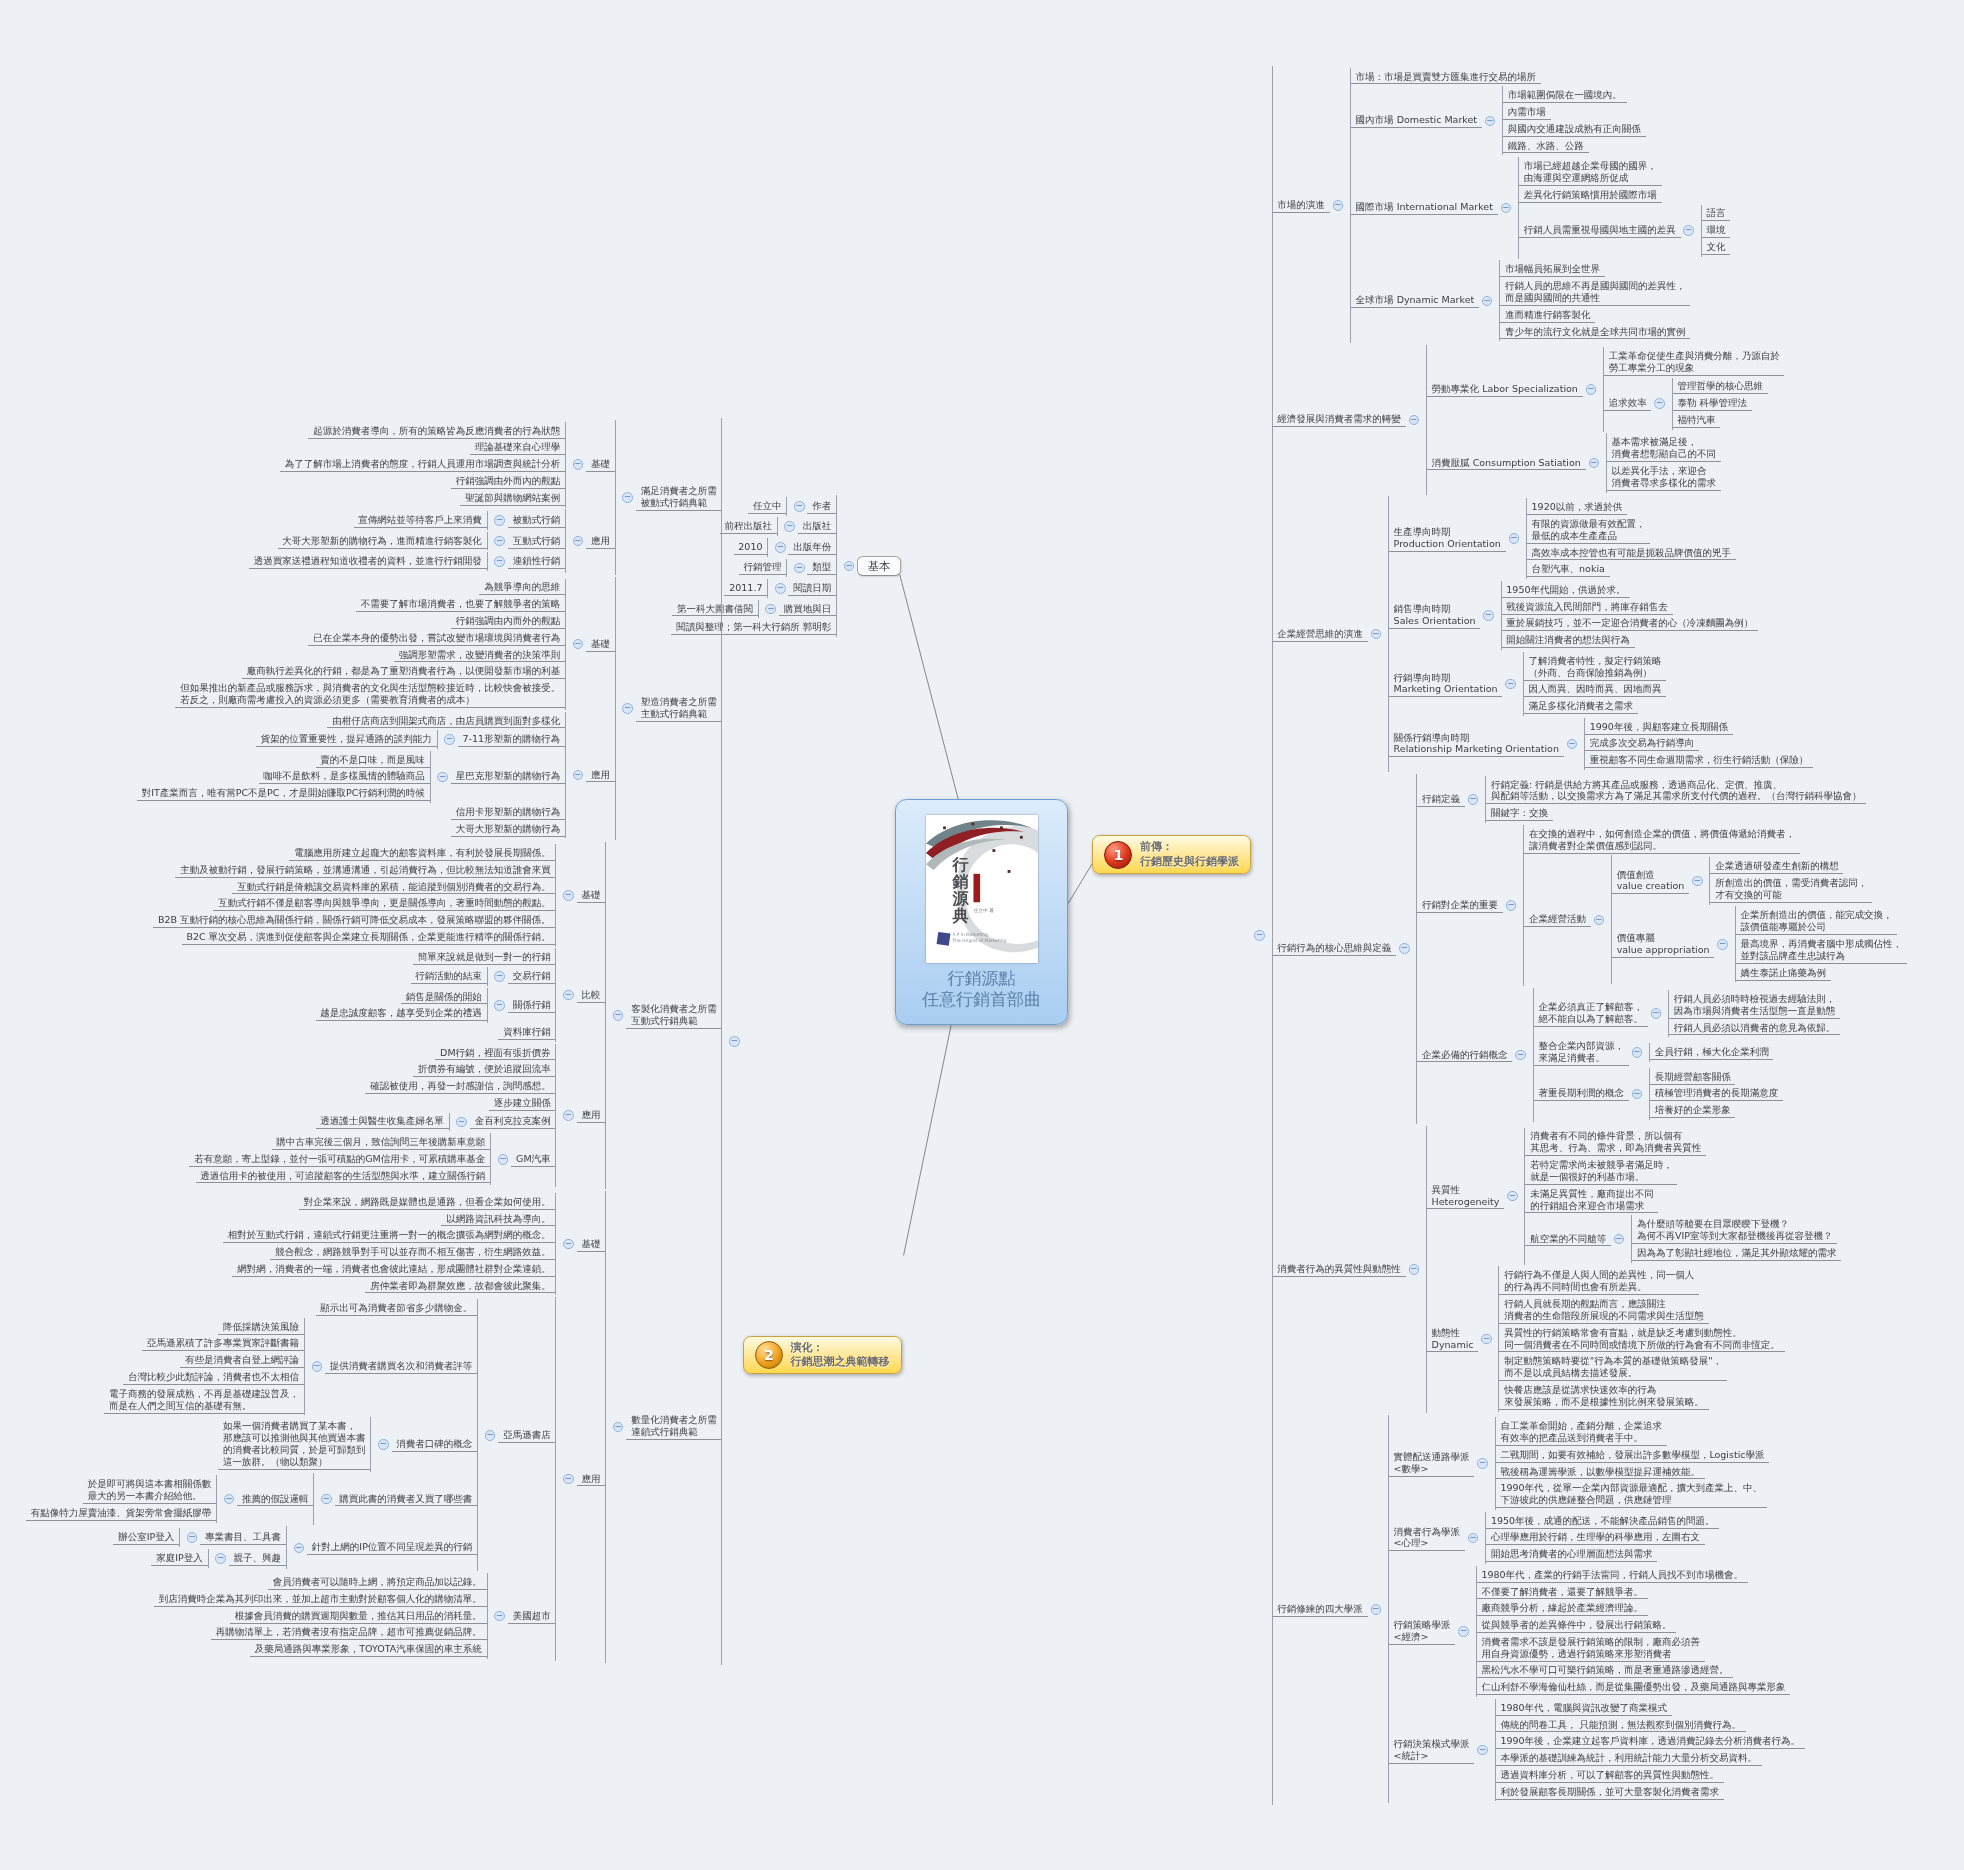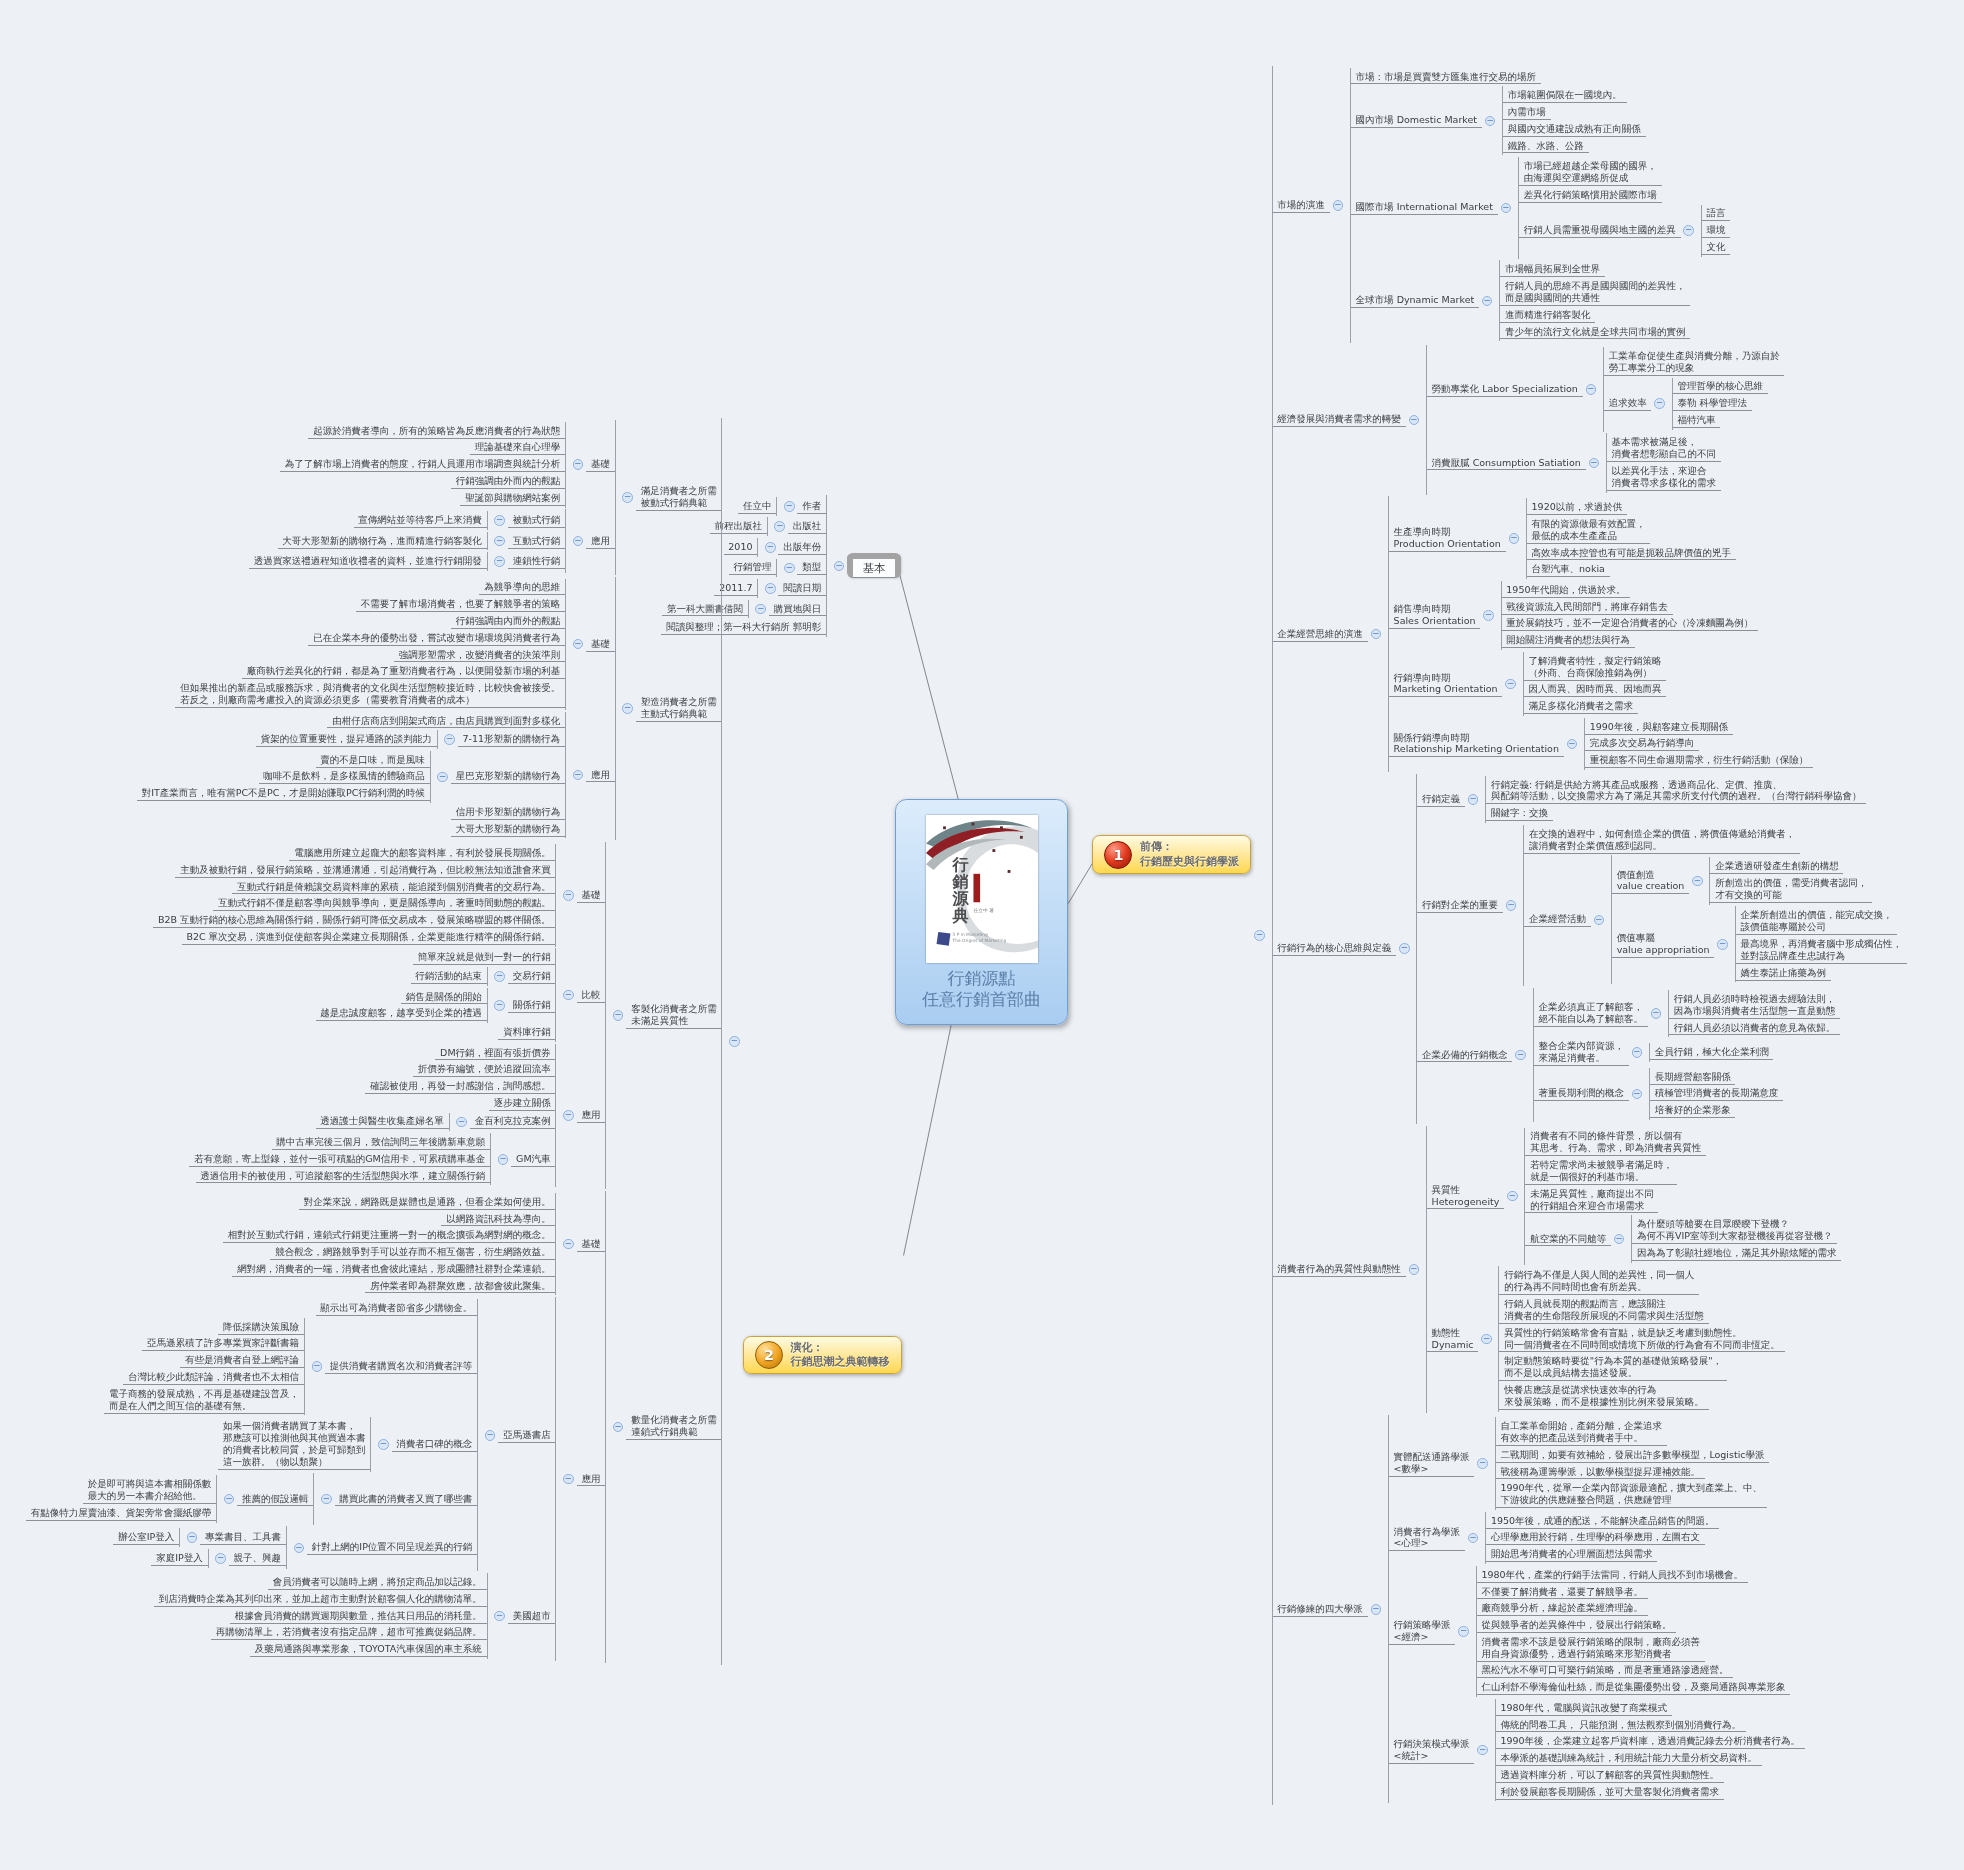--- a/index.html
+++ b/index.html
@@ -23,21 +23,21 @@
   .branch-box{flex:none;display:flex;align-items:center;gap:7.6px;padding:3.8px 11.4px;border:1px solid #c9a23f;border-radius:7.6px;
       background:linear-gradient(#fffbe2,#ffe globalstyle 0,#ffe694 55%,#ffd84e);background:linear-gradient(#fffbe2,#ffe694 55%,#ffd84e);
       box-shadow:1px 1.9px 3.8px rgba(60,60,60,.35);cursor:pointer;}
   .branch-label{font-size:11px;font-weight:bold;color:#6b6b6b;text-shadow:0 1px 0 rgba(255,255,255,.8);white-space:pre-line;line-height:1.3;}
   .badge{flex:none;width:26px;height:26px;border-radius:50%;color:#fff;font-weight:bold;font-size:14.3px;line-height:26px;text-align:center;
          text-shadow:0 1px 1.9px rgba(0,0,0,.5);}
   .badge.b1{background:radial-gradient(circle at 35% 28%,#ff9d88,#e23a1f 50%,#8d1206);border:1px solid #7d1505;}
   .badge.b2{background:radial-gradient(circle at 35% 28%,#ffe09a,#f0a21f 55%,#a86c06);border:1px solid #8d5c08;}
 
   
-  .basic-root{font-size:11.4px;color:#3a3d42;border:6px solid #a3a3a3;border-radius:5.7px;background:#fbfcfe;padding:1.9px 9.5px;
+  .basic-root{font-size:11.4px;color:#3a3d42;border:1px solid #a3a3a3;border-radius:5.7px;background:#fbfcfe;padding:1.9px 9.5px;
       border-bottom:1px solid #8b9099;box-shadow:1px 1px 1.9px rgba(0,0,0,.12);cursor:pointer;}
 
   
   .center-node{position:absolute;left:895px;top:799px;width:173px;height:226px;z-index:3;box-sizing:border-box;
       background:linear-gradient(#dcecfc,#a9cdf1);border:1px solid #6e9fd4;border-radius:11.4px;
       box-shadow:1.9px 2.9px 4.8px rgba(40,40,40,.35);display:flex;flex-direction:column;align-items:center;justify-content:center;
       gap:5.7px;cursor:pointer;}
   .center-title{font-size:17px;color:#5d7fa9;text-align:center;white-space:pre-line;line-height:1.2;}
   .cover{width:112px;height:148px;background:#fff;box-shadow:0 0 1.9px rgba(0,0,0,.4);position:relative;flex:none;}
 
@@ -772,21 +772,21 @@
                 </div>
                 <div class="node L">
                   <div class="label">大哥大形塑新的購物行為</div>
                 </div>
               </div>
             </div>
           </div>
         </div>
         <div class="node L">
           <div class="label">客製化消費者之所需
-未滿足異質性</div>
+互動式行銷典範</div>
           <span class="collapse">−</span>
           <div class="children">
             <div class="node L">
               <div class="label">基礎</div>
               <span class="collapse">−</span>
               <div class="children">
                 <div class="node L">
                   <div class="label">電腦應用所建立起龐大的顧客資料庫，有利於發展長期關係。</div>
                 </div>
                 <div class="node L">

